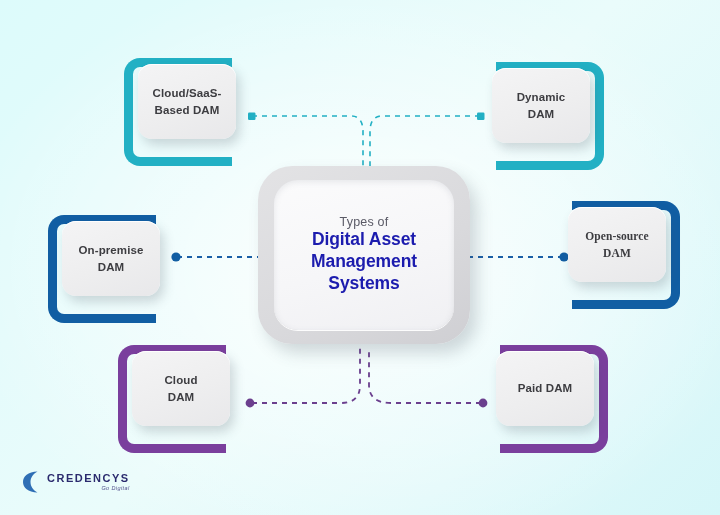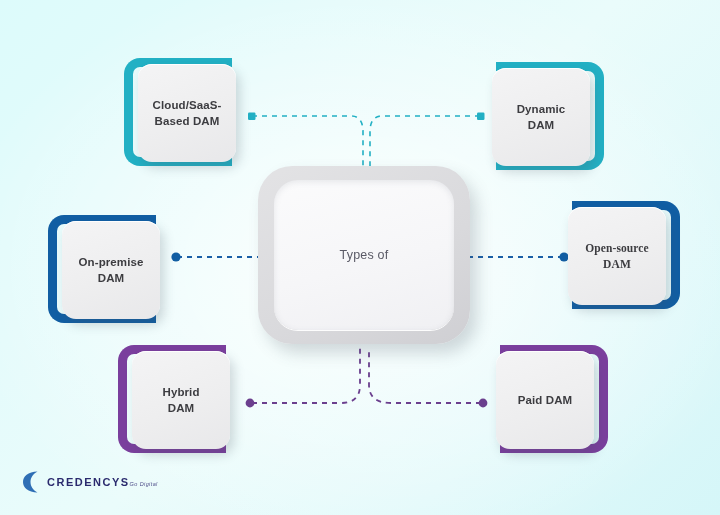--- a/index.html
+++ b/index.html
@@ -52,21 +52,21 @@
     border-right: 9px solid var(--ac);
     border-top: 9px solid var(--ac);
     border-bottom: 9px solid var(--ac);
     border-left: 0;
     border-top-left-radius: 0;
     border-bottom-left-radius: 0;
   }
   .node .card {
     position: absolute;
     width: 98px;
-    height: 98px;
+    height: 75px;
     border-radius: 14px;
     background: linear-gradient(160deg, #f4f4f5 0%, #eeeeef 55%, #e8e8ea 100%);
     box-shadow: 4px 6px 11px rgba(70,80,95,0.22),
                 0 1px 0 rgba(255,255,255,0.9) inset;
     display: flex;
     align-items: center;
     justify-content: center;
     text-align: center;
     box-sizing: border-box;
     padding: 4px;
@@ -135,21 +135,21 @@
   
   #logo {
     position: absolute;
     left: 22px;
     top: 470px;
     display: flex;
     align-items: center;
     gap: 5px;
   }
   #logo .mark { width: 20px; height: 24px; flex: none; }
-  #logo .wordwrap { display: flex; flex-direction: row; line-height: 1; }
+  #logo .wordwrap { display: flex; flex-direction: column; line-height: 1; }
   #logo .word {
     font-size: 11px;
     font-weight: bold;
     color: #2b2b6e;
     letter-spacing: 1.5px;
   }
   #logo .tag {
     font-size: 5.5px;
     color: #4f4f8a;
     letter-spacing: 0.4px;
@@ -224,36 +224,39 @@
     <div class="accent"></div>
     <div class="card">
       <span class="label">Open-source
 DAM</span>
     </div>
   </div>
 
   <div class="node left-accent" style="left:118px; top:345px; --ac:#7a3f9d;">
     <div class="accent"></div>
     <div class="card">
-      <span class="label">Hybrid
+      <span class="label">Cloud
 DAM</span>
     </div>
   </div>
 
   <div class="node right-accent" style="left:500px; top:345px; --ac:#7a3f9d;">
     <div class="accent"></div>
     <div class="card">
       <span class="label">Paid DAM</span>
     </div>
   </div>
 
   <div id="hub">
     <div class="frame"></div>
     <div class="inner">
       <div class="eyebrow">Types of</div>
+      <div class="title">Digital Asset
+Management
+Systems</div>
     </div>
   </div>
 
   <div id="logo">
     <svg class="mark" viewBox="0 0 20 24">
       <path d="M15.5 1.5 C6 1.5 1 6.6 1 12 C1 17.4 6 22.5 15.5 22.5 C11 20 8.5 16.4 8.5 12 C8.5 7.6 11 4 15.5 1.5 Z" fill="#2f6fb5"></path>
     </svg>
     <span class="wordwrap">
       <span class="word">CREDENCYS</span>
       <span class="tag">Go Digital</span>

